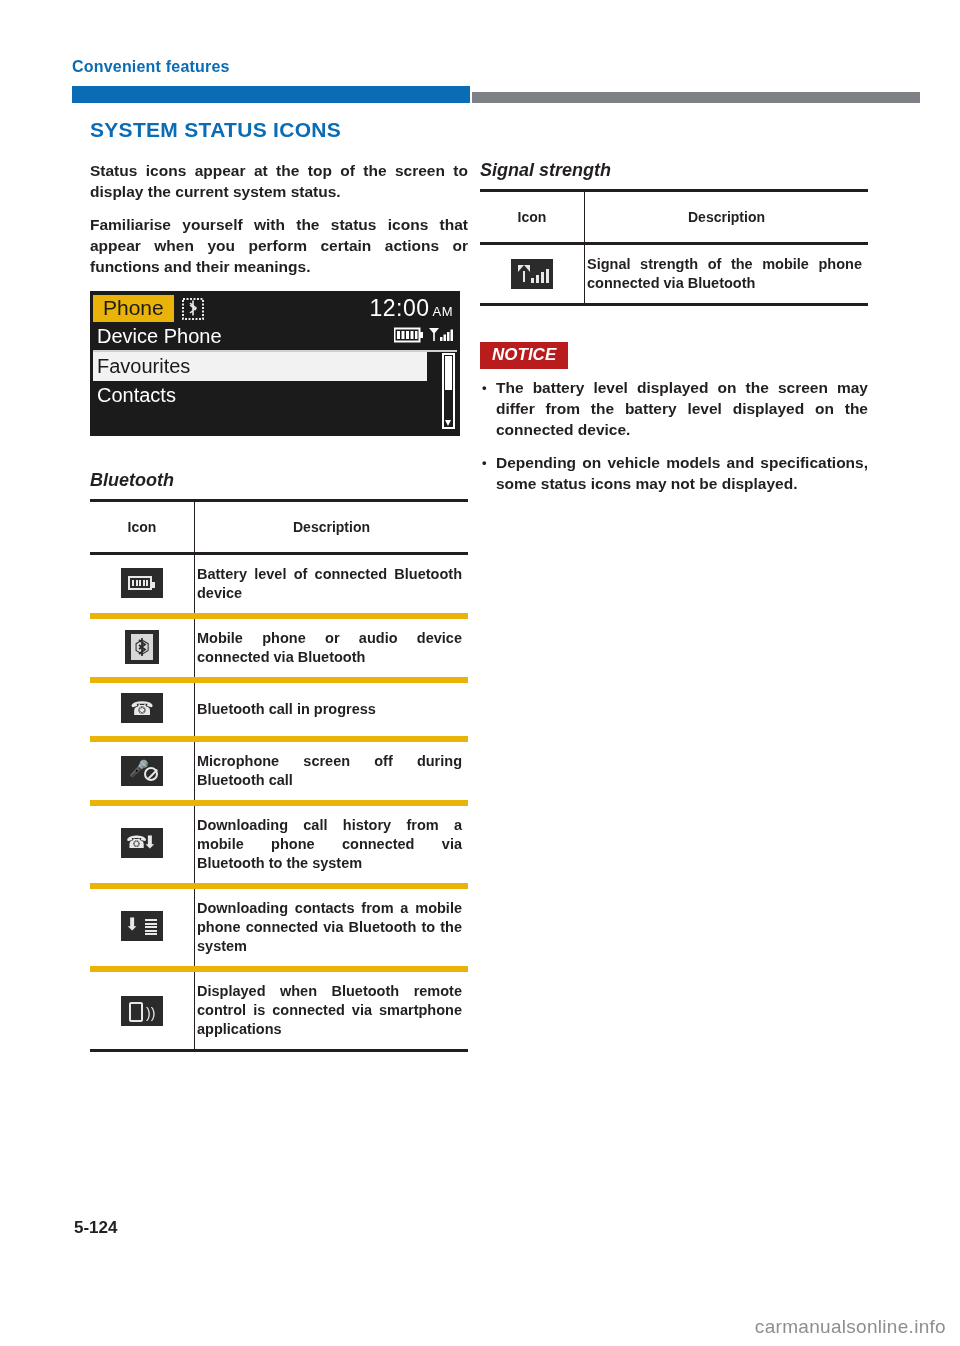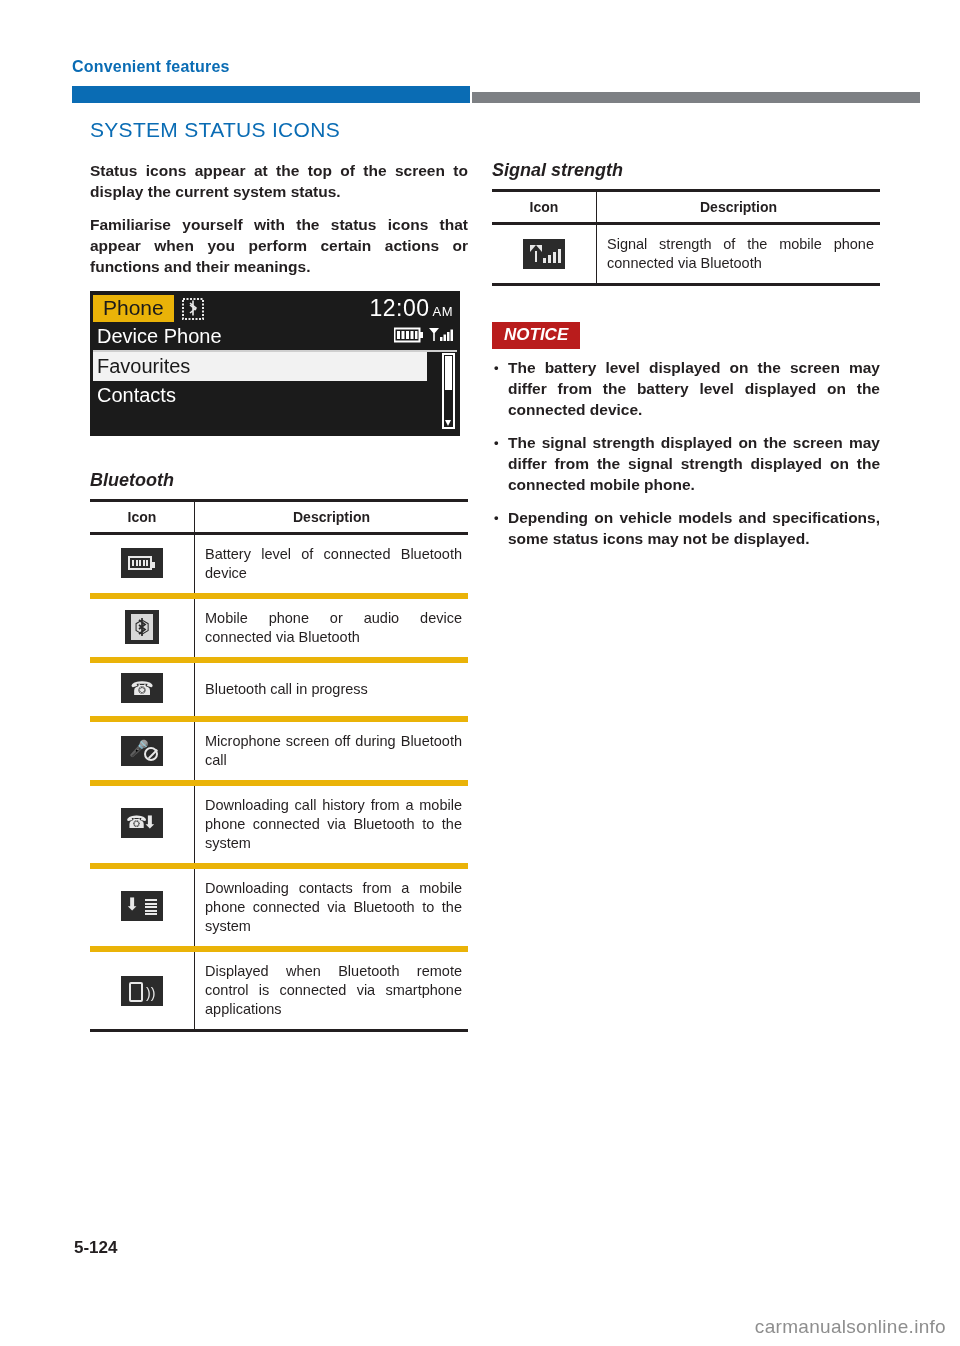--- a/index.html
+++ b/index.html
@@ -44,28 +44,28 @@
 
   
   .col-left {
     position: absolute;
     left: 90px;
     top: 118px;
     width: 378px;
   }
   .col-right {
     position: absolute;
-    left: 492px;
+    left: 480px;
     top: 160px;
     width: 388px;
   }
 
   .section-title {
     font-size: 21px;
-    font-weight: normal;
+    font-weight: bold;
     color: #0a6cb4;
     letter-spacing: 0.3px;
     margin: 0 0 18px 0;
   }
 
   .body-par {
     font-size: 15.5px;
     line-height: 21px;
     color: #231f20;
     text-align: justify;
@@ -186,43 +186,43 @@
   table.icon-table {
     width: 100%;
     border-collapse: collapse;
     border-top: 3px solid #231f20;
     border-bottom: 3px solid #231f20;
   }
   table.icon-table th {
     font-size: 14px;
     font-weight: bold;
     color: #231f20;
-    padding: 7px 4px;
+    padding: 17px 4px;
     border-bottom: 3px solid #231f20;
     text-align: center;
   }
   table.icon-table th.icon-col { width: 92px; border-right: 1px solid #231f20; }
   table.icon-table td {
     padding: 10px 6px;
     vertical-align: middle;
     border-bottom: 6px solid #eab308;
   }
   table.icon-table tr:last-child td { border-bottom: none; }
   table.icon-table td.icon-cell {
     width: 92px;
     text-align: center;
     border-right: 1px solid #231f20;
   }
   table.icon-table td.desc-cell {
     font-size: 14.5px;
     line-height: 19px;
-    font-weight: normal;
+    font-weight: bold;
     color: #231f20;
     text-align: justify;
-    padding-left: 10px;
+    padding-left: 2px;
   }
 
   
   .tile {
     display: inline-block;
     width: 42px;
     height: 30px;
     background: #2b2b2b;
     position: relative;
     vertical-align: middle;
@@ -341,21 +341,21 @@
     position: absolute;
     left: 2px; top: 0;
     color: #231f20;
     font-size: 13px;
   }
 
   
   .page-num {
     position: absolute;
     left: 74px;
-    bottom: 88px;
+    bottom: 108px;
     font-size: 17px;
     font-weight: bold;
     color: #231f20;
   }
   .watermark {
     position: absolute;
     right: 14px;
     bottom: 8px;
     font-size: 19px;
     color: #8e8e8e;
@@ -552,19 +552,18 @@
           <span class="tile-rule"></span>
         </td>
         <td class="desc-cell">Signal strength of the mobile phone connected via Bluetooth</td>
       </tr>
     </tbody>
   </table>
 
   <div class="notice-tag">NOTICE</div>
   <ul class="notice-list">
     <li>The battery level displayed on the screen may differ from the battery level displayed on the connected device.</li>
-    <li>The signal strength displayed on the screen may differ from the signal strength displayed on the connected mobile phone.</li>
     <li>Depending on vehicle models and specifications, some status icons may not be displayed.</li>
   </ul>
 </div>
 
 <div class="page-num">5-124</div>
 <div class="watermark">carmanualsonline.info</div>
 
 </body></html>

